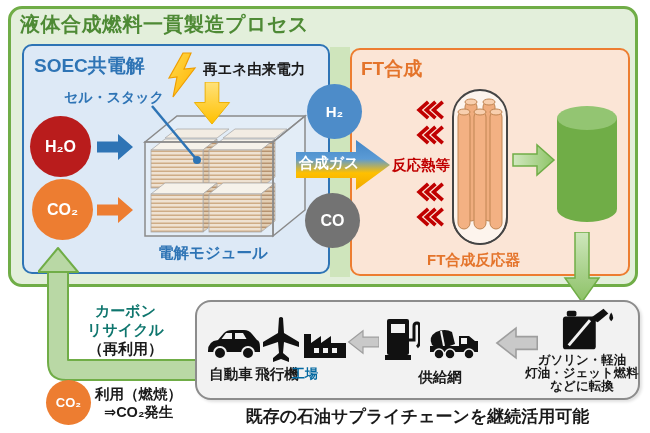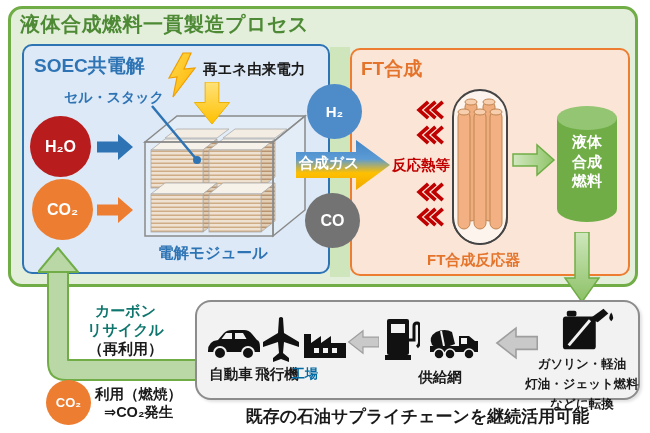--- a/index.html
+++ b/index.html
@@ -176,23 +176,20 @@
     <polygon points="1,12 25,12 25,3 42,18 25,33 25,24 1,24" fill="url(#gg1)" stroke="#70ad47" stroke-width="1.5"></polygon>
   </svg>
 </div>
 
 <div class="abs" style="left:556px;top:105px;">
   <svg width="62" height="120" viewBox="0 0 62 120">
     <path d="M1 13 L1 104 A30 13 0 0 0 61 104 L61 13 Z" fill="#70ad47"></path>
     <ellipse cx="31" cy="13" rx="30" ry="12" fill="#93c572"></ellipse>
   </svg>
 </div>
-<div class="abs b preline ctr" style="left:556px;top:132px;width:62px;font-size:15px;line-height:19.5px;color:#ffffff;">液体
-合成
-燃料</div>
 
 <div class="abs" style="left:563px;top:232px;">
   <svg width="38" height="72" viewBox="0 0 38 72">
     <defs>
           <linearGradient id="gg2" x1="0" y1="0" x2="0" y2="1">
       <stop offset="0" stop-color="#cfe7bd"></stop>
             <stop offset="1" stop-color="#8cc166"></stop>
           </linearGradient>
         </defs>
     <polygon points="12,0 26,0 26,46 36,46 19,70 2,46 12,46" fill="url(#gg2)" stroke="#70ad47" stroke-width="1.5"></polygon>
@@ -290,21 +287,21 @@
 
 <div class="abs" style="left:561px;top:306px;">
   <svg width="56" height="46" viewBox="0 0 58 46">
     <rect x="2" y="10" width="34" height="34" rx="3" fill="#111"></rect>
     <rect x="6" y="4" width="10" height="6" rx="2" fill="#111"></rect>
     <path d="M30 12 L44 2 L49 7 L38 16 Z" fill="#111"></path>
     <path d="M52 6 Q56 12 52 15 Q48 12 52 6" fill="#111"></path>
     <line x1="8" y1="40" x2="30" y2="14" stroke="#f2f2f2" stroke-width="3"></line>
   </svg>
 </div>
-<div class="abs b preline" style="left:522px;top:354px;width:120px;text-align:center;font-size:12.5px;line-height:20px;color:#1a1a1a;">ガソリン・軽油
+<div class="abs b preline" style="left:522px;top:354px;width:120px;text-align:center;font-size:12.5px;line-height:13px;color:#1a1a1a;">ガソリン・軽油
 灯油・ジェット燃料
 などに転換</div>
 
 <div class="abs b" style="left:195px;top:405px;width:445px;text-align:center;font-size:17px;color:#1a1a1a;">既存の石油サプライチェーンを継続活用可能</div>
 
 <div class="abs circle ctr b" style="left:46px;top:380px;width:45px;height:45px;background:#ed7d31;font-size:13px;">CO₂</div>
 <div class="abs b" style="left:95px;top:385px;font-size:14.5px;color:#1a1a1a;">利用（燃焼）</div>
 <div class="abs b" style="left:104px;top:403px;font-size:14.5px;color:#1a1a1a;">⇒CO₂発生</div>
 
 </div>

